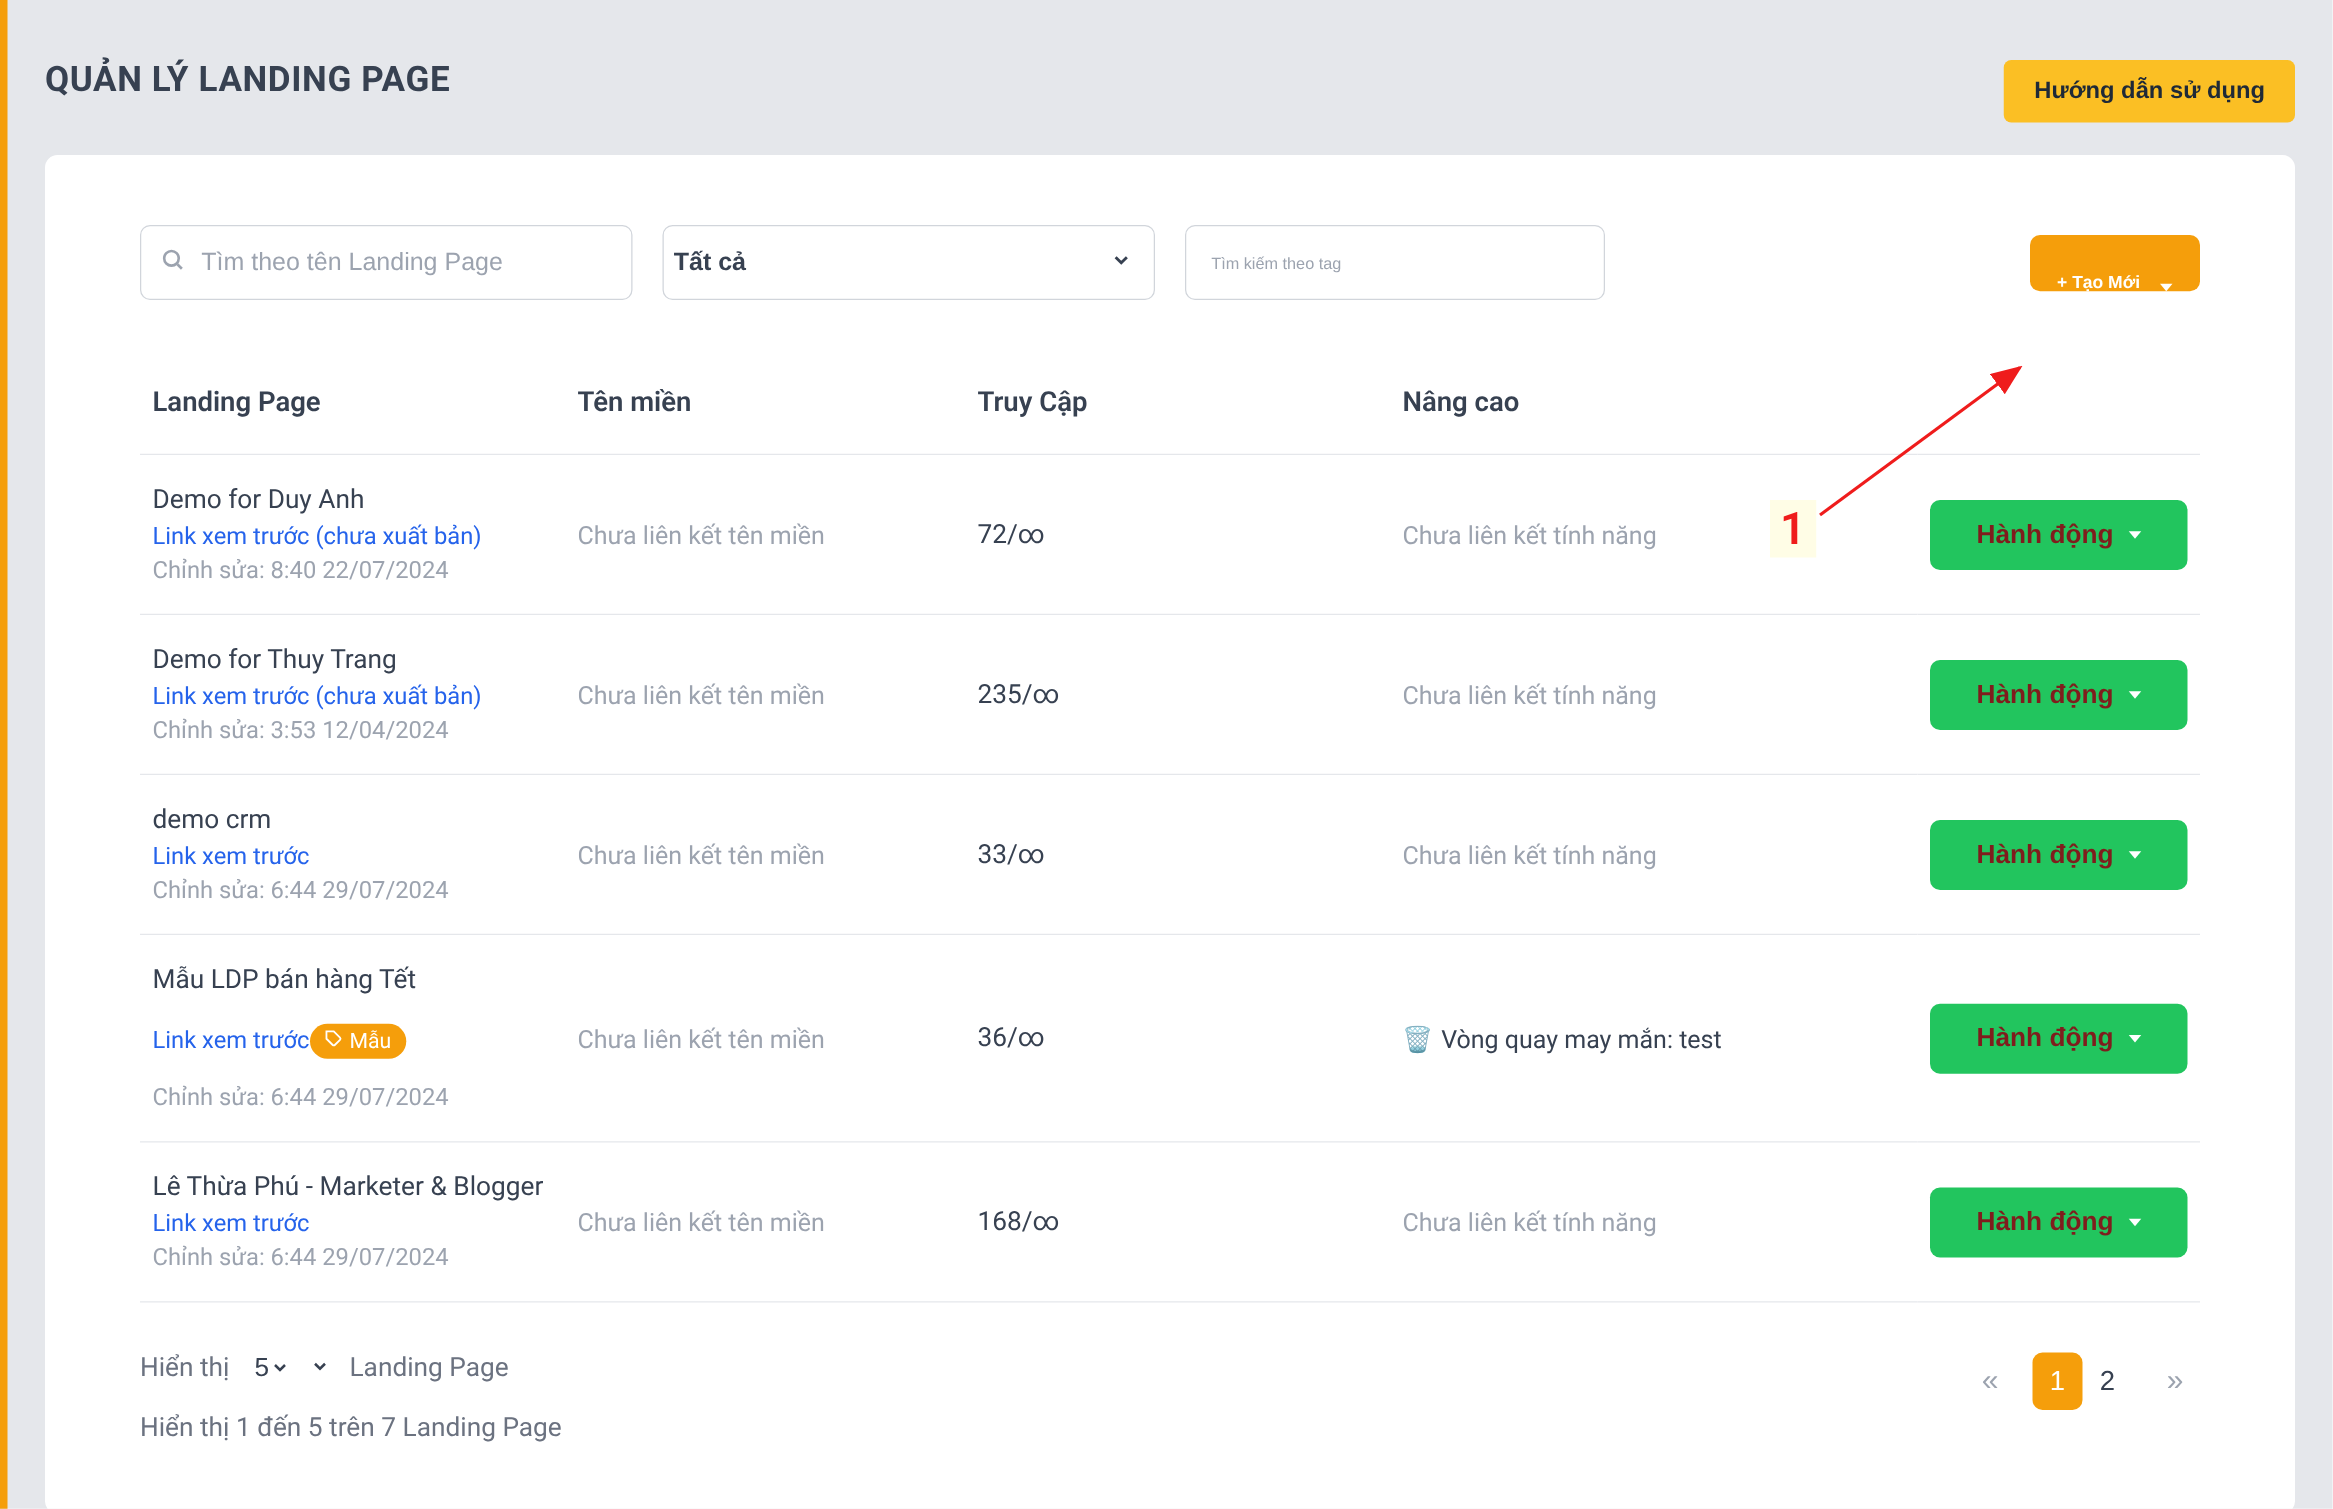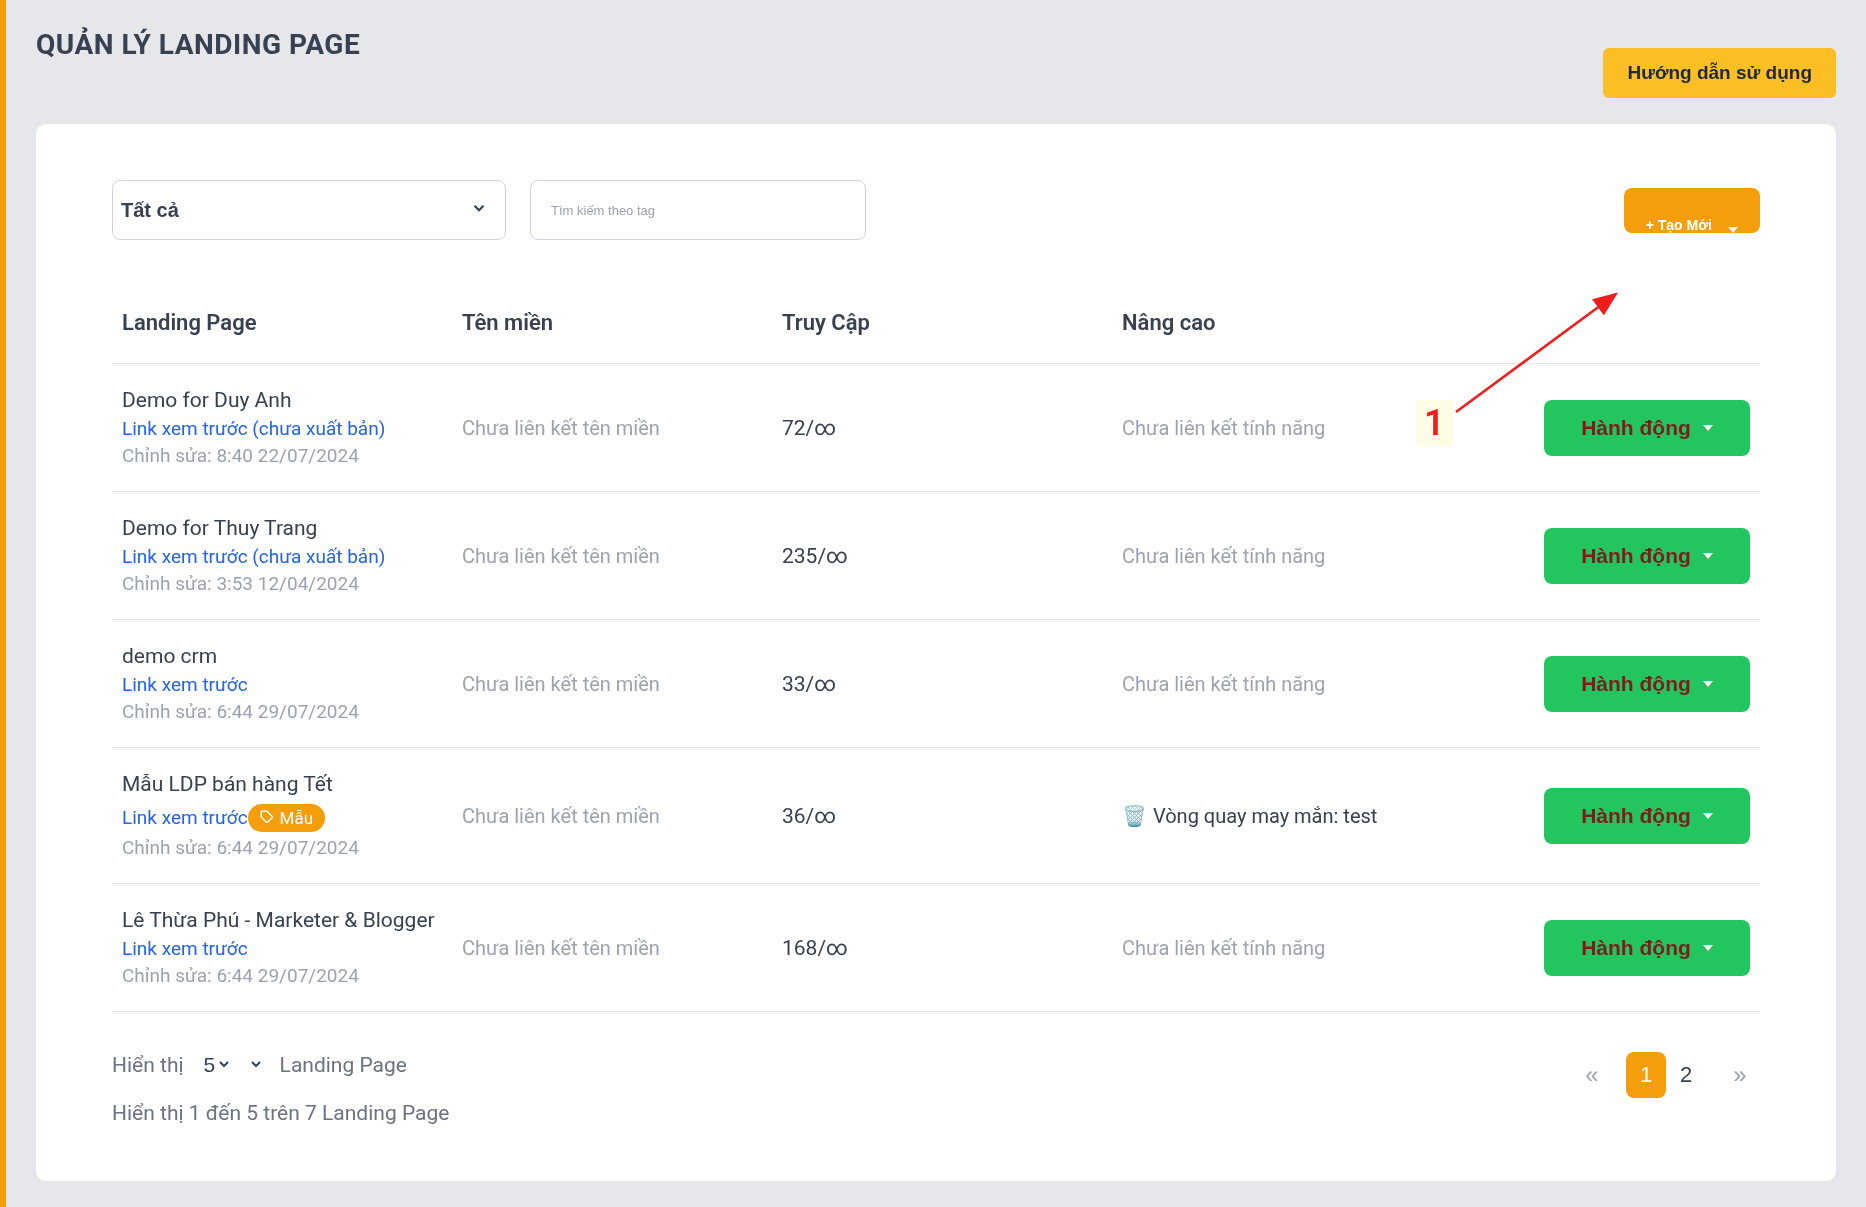--- a/index.html
+++ b/index.html
@@ -13,21 +13,21 @@
     overflow: hidden;
   }
   .page {
     border-left: 6px solid #f59e0b;
     min-height: 100%;
     padding: 0 0 40px 0;
   }
   .header-bar {
     display: flex;
     justify-content: space-between;
-    align-items: flex-start;
+    align-items: center;
     padding: 28px 30px 26px 30px;
   }
   .page-title {
     font-size: 28px;
     font-weight: 700;
     color: #374151;
     letter-spacing: 0.5px;
   }
   .guide-btn {
     background: #fbbf24;
@@ -181,21 +181,21 @@
   .lp-meta { font-size: 19px; color: #9ca3af; }
   .badge-mau {
     display: inline-flex;
     align-items: center;
     gap: 6px;
     background: #f59e0b;
     color: #fff;
     font-size: 17px;
     padding: 4px 12px;
     border-radius: 14px;
-    margin: 4px 0;
+    margin: 19px 0;
   }
   .traffic { color: #374151; font-size: 21px; }
   .adv-icon { color:#ef4444; margin-right:6px; }
   .action-btn {
     background: #22c55e;
     color: #7f1d1d;
     font-weight: 600;
     font-size: 21px;
     border: none;
     height: 56px;
@@ -249,20 +249,29 @@
 
 <div class="page">
   <div class="header-bar">
     <h1 class="page-title">QUẢN LÝ LANDING PAGE</h1>
     <button class="guide-btn">Hướng dẫn sử dụng</button>
   </div>
 
   <div class="card">
 
     <div class="filters">
+      <div class="search-wrap">
+        <span class="icon">
+          <svg width="20" height="20" viewBox="0 0 24 24" fill="none" stroke="currentColor" stroke-width="2.5">
+              <circle cx="11" cy="11" r="7"></circle>
+              <line x1="21" y1="21" x2="16.65" y2="16.65"></line>
+            </svg>
+        </span>
+        <input class="search-input" type="text" placeholder="Tìm theo tên Landing Page" style="">
+      </div>
 
       <div class="select-wrap">
         <select class="select-input">
           <option>Tất cả</option>
         </select>
         <span class="chev">
           <svg width="18" height="18" viewBox="0 0 24 24" fill="none" stroke="currentColor" stroke-width="3">
               <polyline points="6 9 12 15 18 9"></polyline>
             </svg>
         </span>

